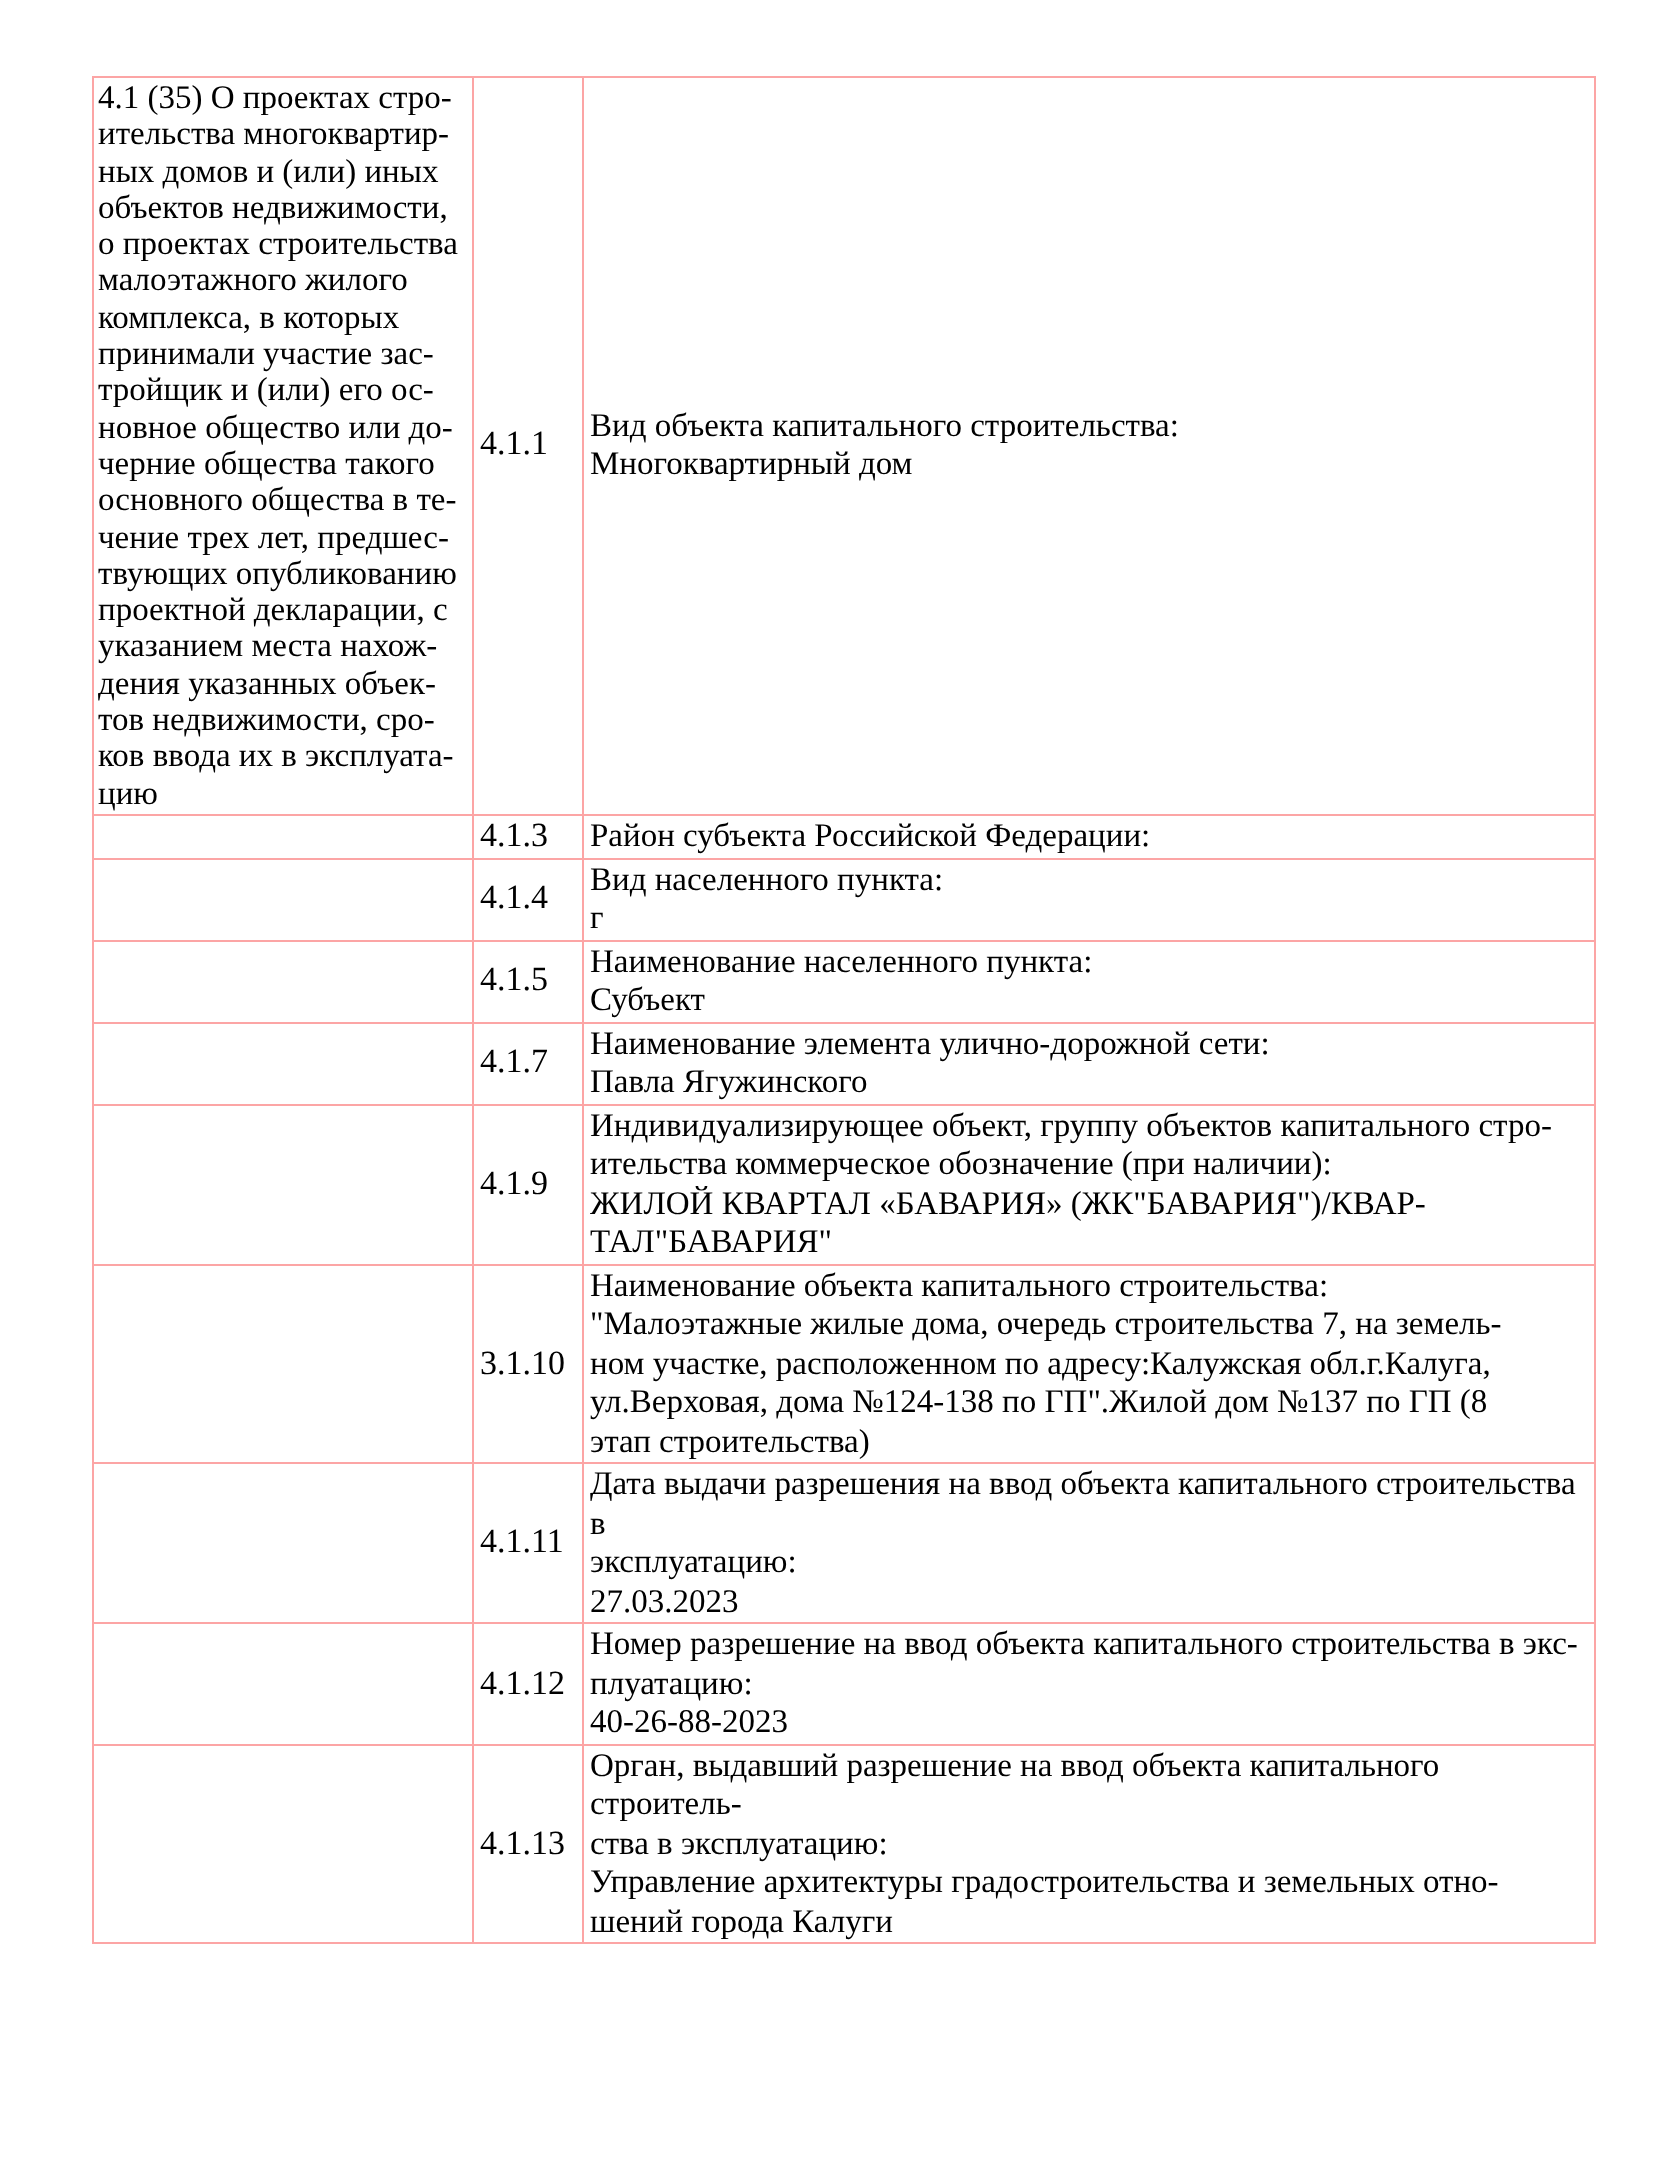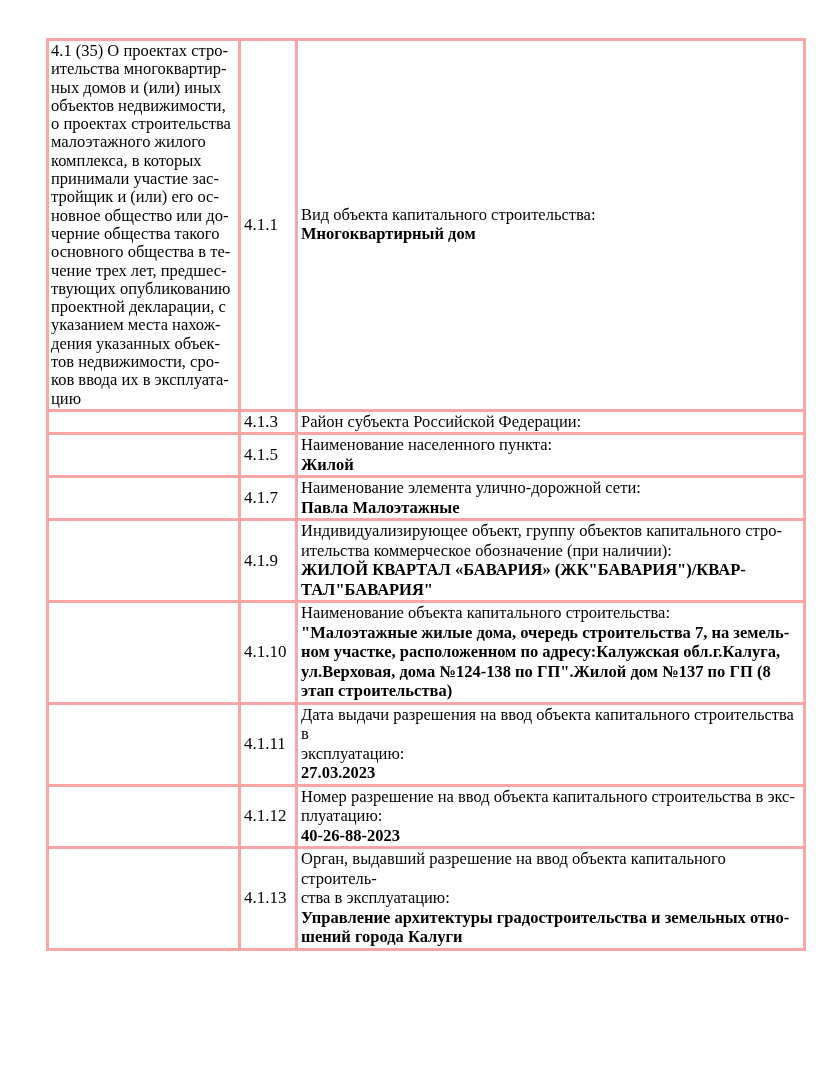--- a/index.html
+++ b/index.html
@@ -14,21 +14,21 @@
   }
   .doc-table {
     position: absolute;
     left: 46px;
     top: 38px;
     width: 742px;
     border-collapse: collapse;
     table-layout: fixed;
   }
   .doc-table td {
-    border: 3px solid #fca5a5;
+    border: 1px solid #fca5a5;
     vertical-align: middle;
     padding: 0 3px 1px 3px;
   }
   td.c1 {
     width: 185px;
     vertical-align: top;
     padding: 1px 2px 1px 2px;
   }
   td.c2 { width: 48px; }
   td.c3 { width: 499px; }
@@ -39,21 +39,21 @@
   }
   .row-num {
     font-size: 17px;
     line-height: 19.5px;
   }
   .label, .value {
     font-size: 16.5px;
     line-height: 19.5px;
     white-space: pre-line;
   }
-  .vbold { font-weight: bold; }
+  .vbold { font-weight: normal; }
   .vpfx  { font-weight: normal; }
   .value:empty { display: none; }
 </style>
 </head>
 <body>
 
 <table class="doc-table">
   <tbody id="rows">
   <tr>
     <td class="c1">
@@ -94,45 +94,57 @@
     </td>
     <td class="c2">
       <span class="row-num">4.1.3</span>
     </td>
     <td class="c3">
       <div class="label">Район субъекта Российской Федерации:</div>
       <div class="value"><span class="vpfx"></span><span class="vbold"></span></div>
     </td>
   </tr>
 
+  <tr>
+    <td class="c1">
+      <div class="desc"></div>
+    </td>
+    <td class="c2">
+      <span class="row-num">4.1.4</span>
+    </td>
+    <td class="c3">
+      <div class="label">Вид населенного пункта:</div>
+      <div class="value"><span class="vpfx"></span><span class="vbold">г</span></div>
+    </td>
+  </tr>
 
   <tr>
     <td class="c1">
       <div class="desc"></div>
     </td>
     <td class="c2">
       <span class="row-num">4.1.5</span>
     </td>
     <td class="c3">
       <div class="label">Наименование населенного пункта:</div>
-      <div class="value"><span class="vpfx"></span><span class="vbold">Жилой</span></div>
+      <div class="value"><span class="vpfx"></span><span class="vbold">Субъект</span></div>
     </td>
   </tr>
 
 
   <tr>
     <td class="c1">
       <div class="desc"></div>
     </td>
     <td class="c2">
       <span class="row-num">4.1.7</span>
     </td>
     <td class="c3">
       <div class="label">Наименование элемента улично-дорожной сети:</div>
-      <div class="value"><span class="vpfx"></span><span class="vbold">Павла Малоэтажные</span></div>
+      <div class="value"><span class="vpfx"></span><span class="vbold">Павла Ягужинского</span></div>
     </td>
   </tr>
 
 
   <tr>
     <td class="c1">
       <div class="desc"></div>
     </td>
     <td class="c2">
       <span class="row-num">4.1.9</span>
@@ -143,21 +155,21 @@
       <div class="value"><span class="vpfx"></span><span class="vbold">ЖИЛОЙ КВАРТАЛ «БАВАРИЯ» (ЖК"БАВАРИЯ")/КВАР-
 ТАЛ"БАВАРИЯ"</span></div>
     </td>
   </tr>
 
   <tr>
     <td class="c1">
       <div class="desc"></div>
     </td>
     <td class="c2">
-      <span class="row-num">4.1.10</span>
+      <span class="row-num">3.1.10</span>
     </td>
     <td class="c3">
       <div class="label">Наименование объекта капитального строительства:</div>
       <div class="value"><span class="vpfx"></span><span class="vbold">"Малоэтажные жилые дома, очередь строительства 7, на земель-
 ном участке, расположенном по адресу:Калужская обл.г.Калуга,
 ул.Верховая, дома №124-138 по ГП".Жилой дом №137 по ГП (8
 этап строительства)</span></div>
     </td>
   </tr>
 

